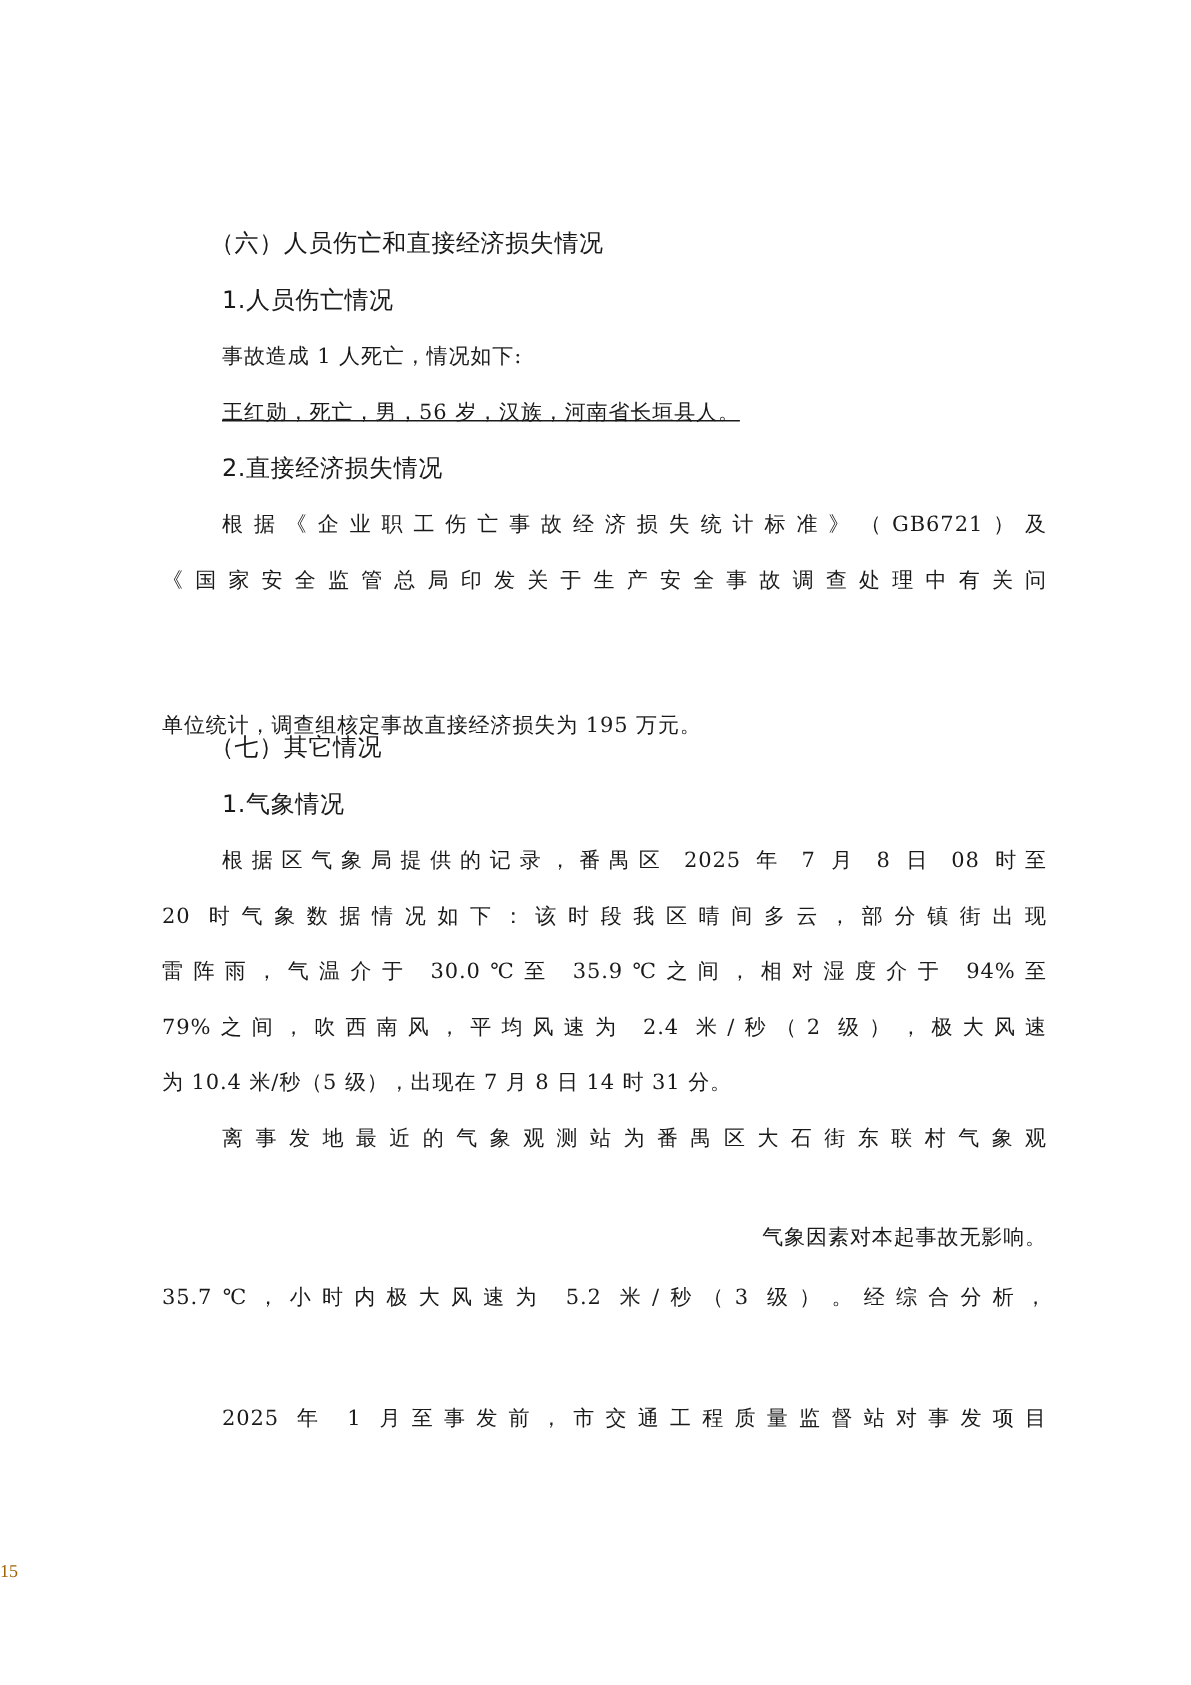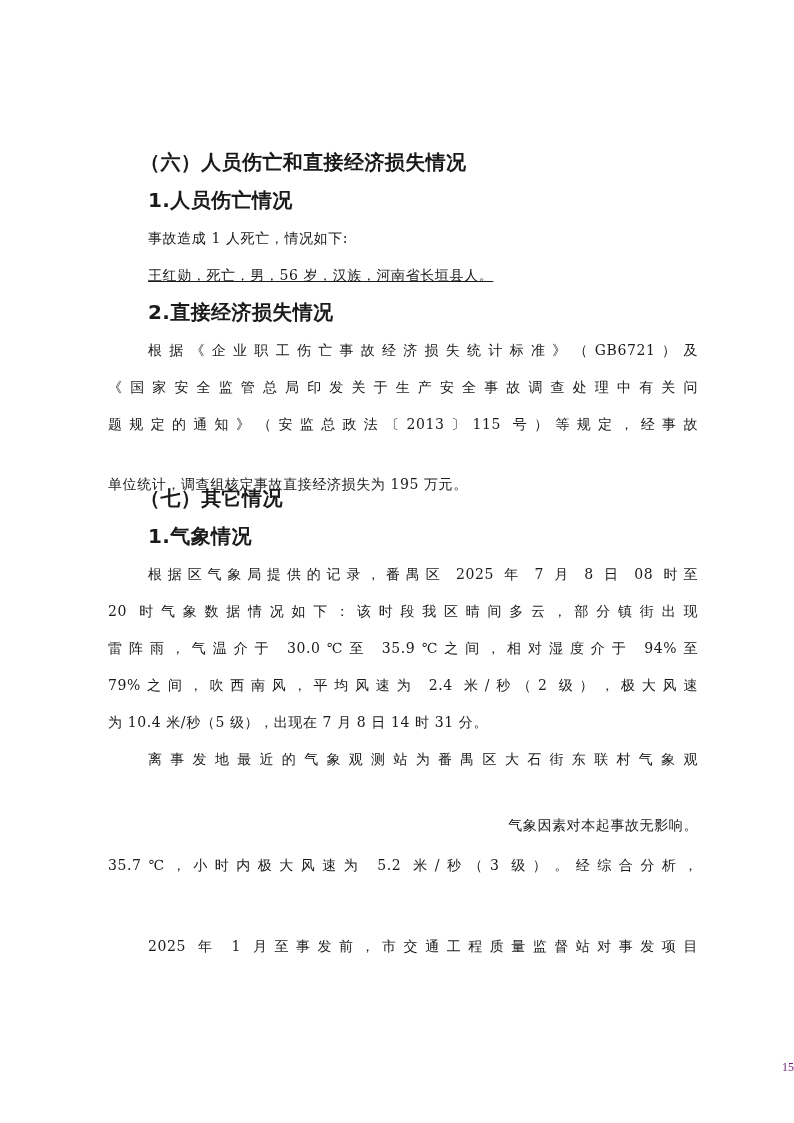--- a/index.html
+++ b/index.html
@@ -27,56 +27,54 @@
       left: 108px;
       width: 590px;
       font-size: 14px;
       line-height: 28px;
       white-space: nowrap;
       letter-spacing: 0.6px;
     }
     .indent { left: 148px; width: 550px; }
     .heading {
       font-family: "DejaVu Sans", "Liberation Sans", sans-serif;
-      font-weight: bold;
-      font-size: 20px;
+      font-weight: normal;
+      font-size: 16px;
       letter-spacing: 0.4px;
     }
     .justify {
       text-align-last: justify;
       text-align: justify;
       white-space: normal;
     }
     .page-number {
       position: absolute;
       left: 0;
       width: 794px;
       top: 1040px;
-      text-align: right;
+      text-align: left;
       font-family: "Liberation Serif", serif;
       font-size: 12px;
-      color: #701a75;
-      margin-top: 20px;
+      color: #a16207;
     }
   </style>
 </head>
 <body>
 
 <div class="page">
 
   <div class="line heading indent" style="top:148px; left:140px;">（六）人员伤亡和直接经济损失情况</div>
 
   <div class="line heading indent" style="top:186px;">1.人员伤亡情况</div>
   <div class="line indent" style="top:224px;">事故造成 1 人死亡，情况如下:</div>
   <div class="line indent" style="top:261px;text-decoration:underline;">王红勋，死亡，男，56 岁，汉族，河南省长垣县人。</div>
 
   <div class="line heading indent" style="top:298px;">2.直接经济损失情况</div>
   <div class="line indent justify" style="top:336px;">根据《企业职工伤亡事故经济损失统计标准》（GB6721）及</div>
   <div class="line justify" style="top:373px;">《国家安全监管总局印发关于生产安全事故调查处理中有关问</div>
-  <div class="line justify" style="top:410px;">题规定的通知》（安监总政法〔2013〕115 号）等规定，经事故</div>
   <div class="line" style="top:470px;">单位统计，调查组核定事故直接经济损失为 195 万元。</div>
 
   <div class="line heading indent" style="top:464px; left:140px;margin-top:20px;">（七）其它情况</div>
 
   <div class="line heading indent" style="top:522px;">1.气象情况</div>
   <div class="line indent justify" style="top:560px;">根据区气象局提供的记录，番禺区 2025 年 7 月 8 日 08 时至</div>
   <div class="line justify" style="top:597px;">20 时气象数据情况如下：该时段我区晴间多云，部分镇街出现</div>
   <div class="line justify" style="top:634px;">雷阵雨，气温介于 30.0℃至 35.9℃之间，相对湿度介于 94%至</div>
   <div class="line justify" style="top:671px;">79%之间，吹西南风，平均风速为 2.4 米/秒（2 级），极大风速</div>
   <div class="line" style="top:708px;">为 10.4 米/秒（5 级），出现在 7 月 8 日 14 时 31 分。</div>

